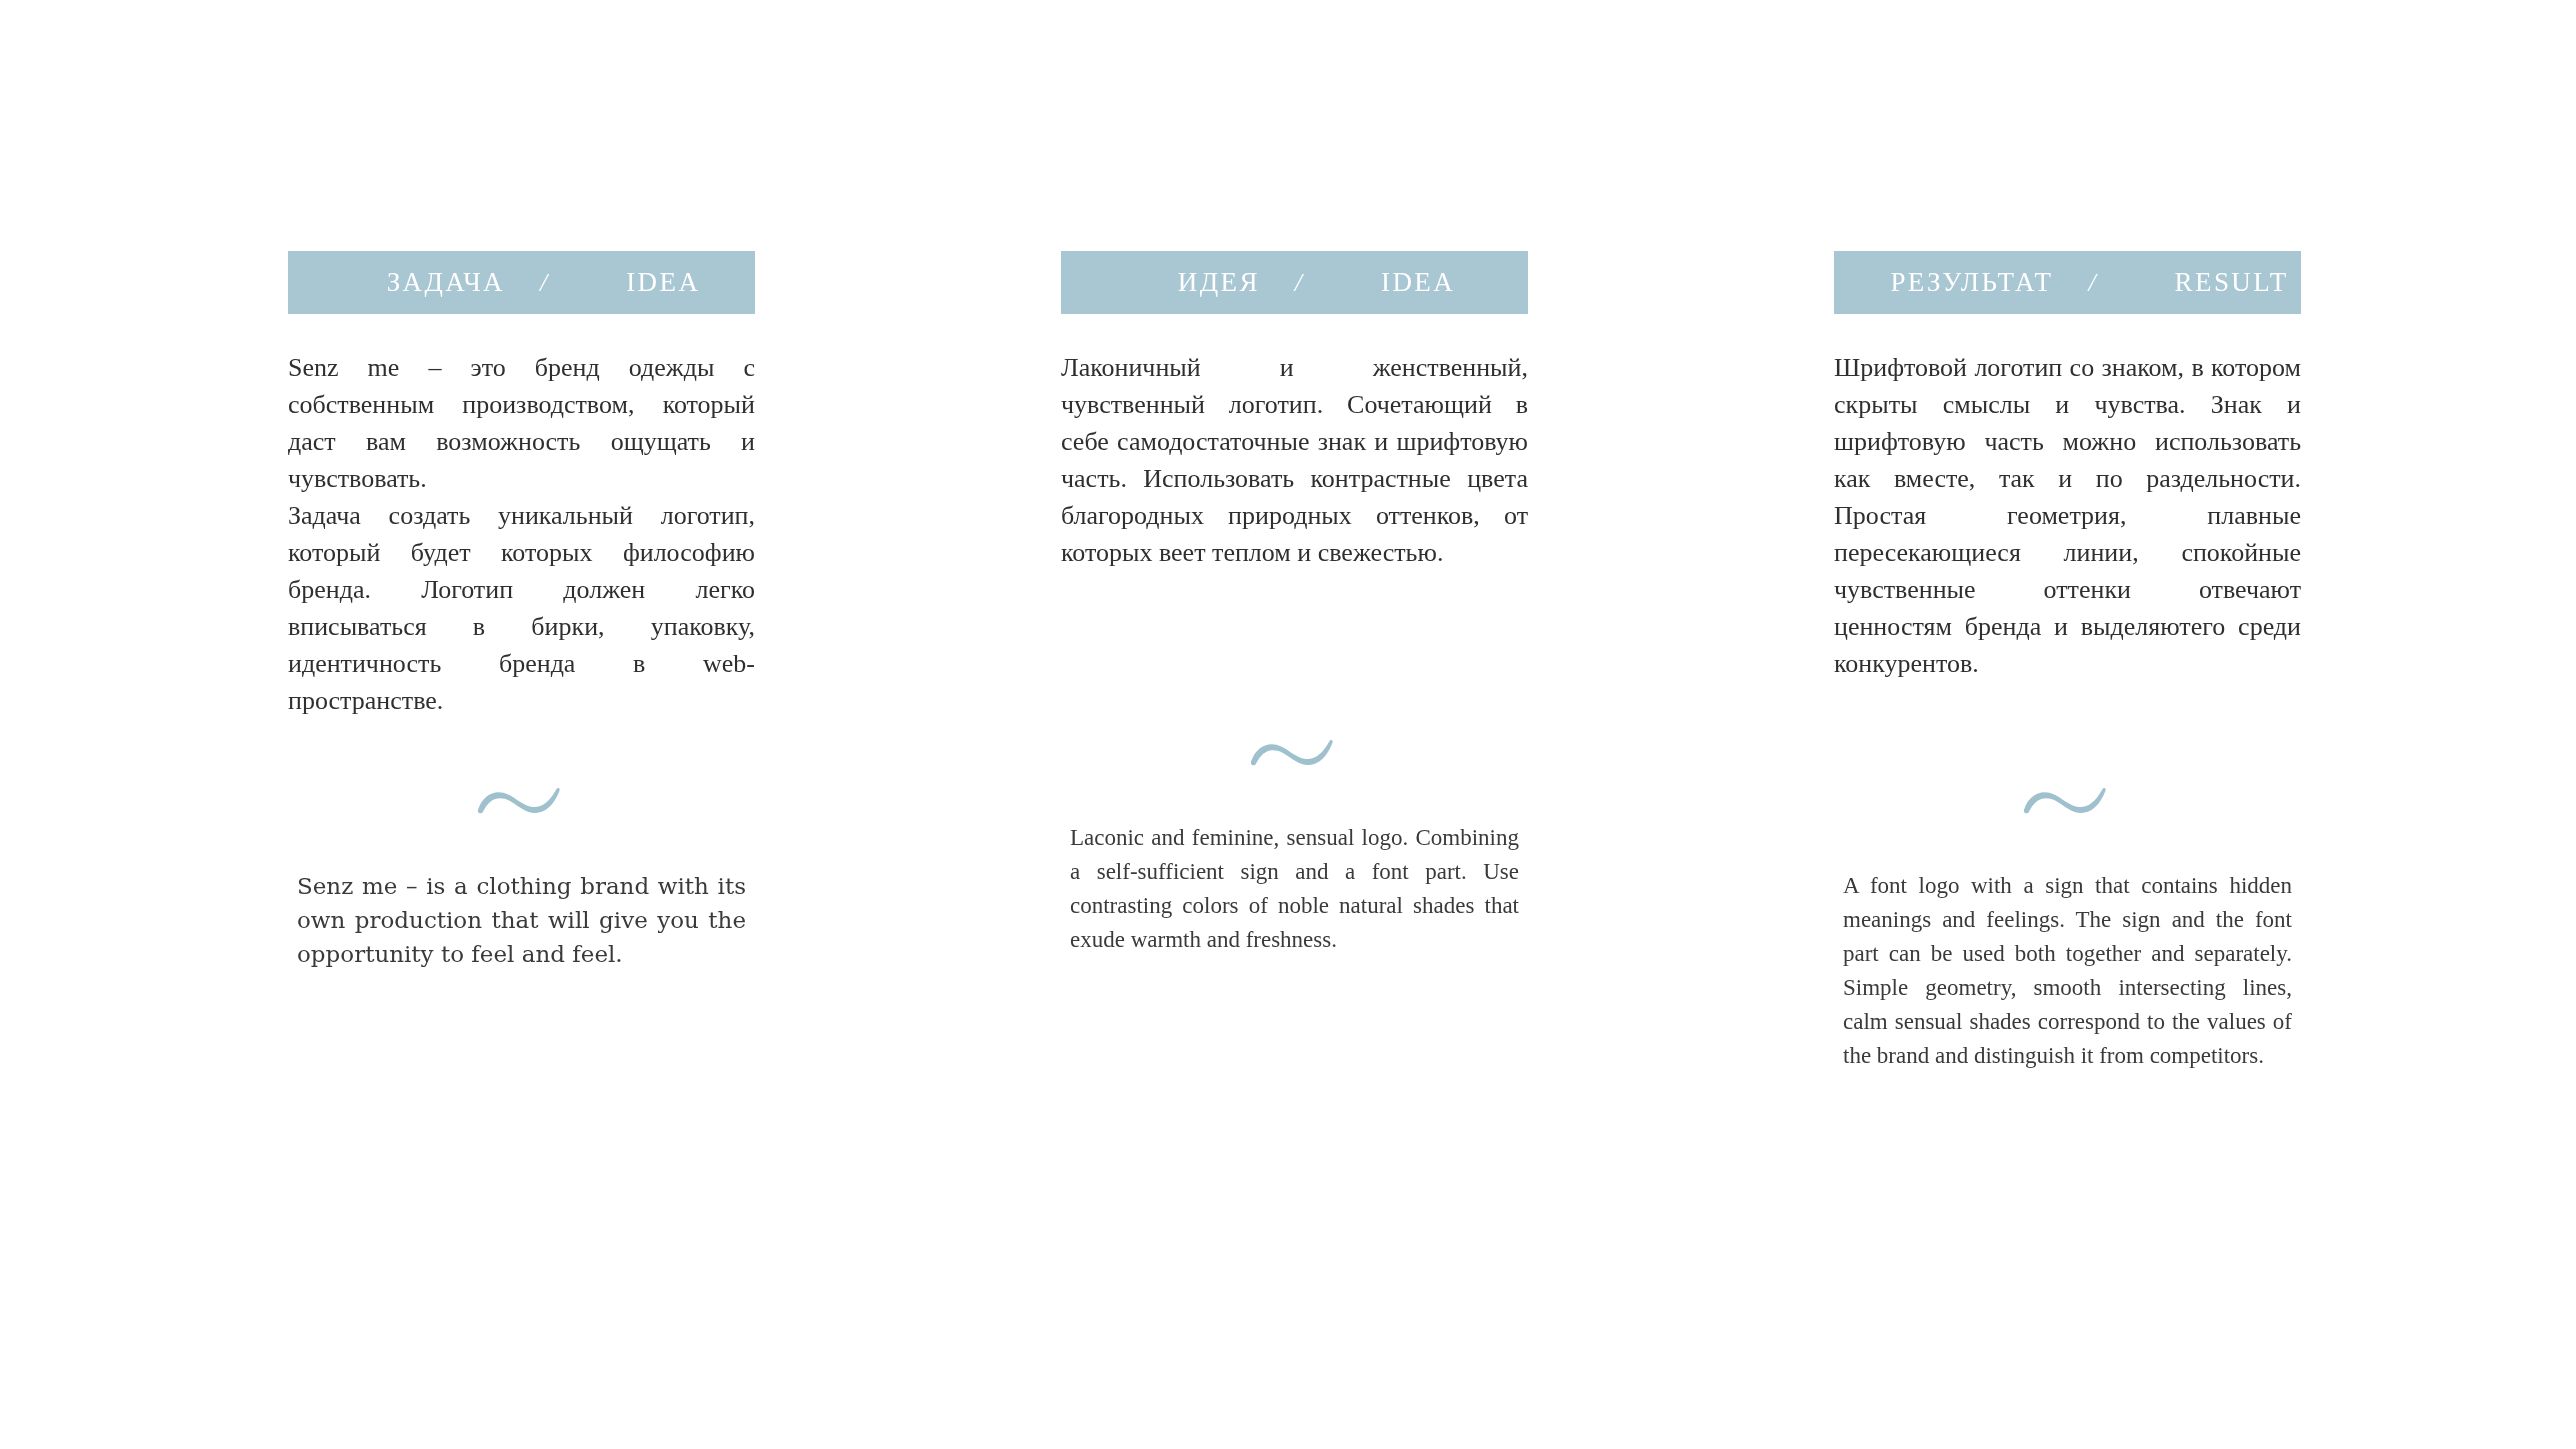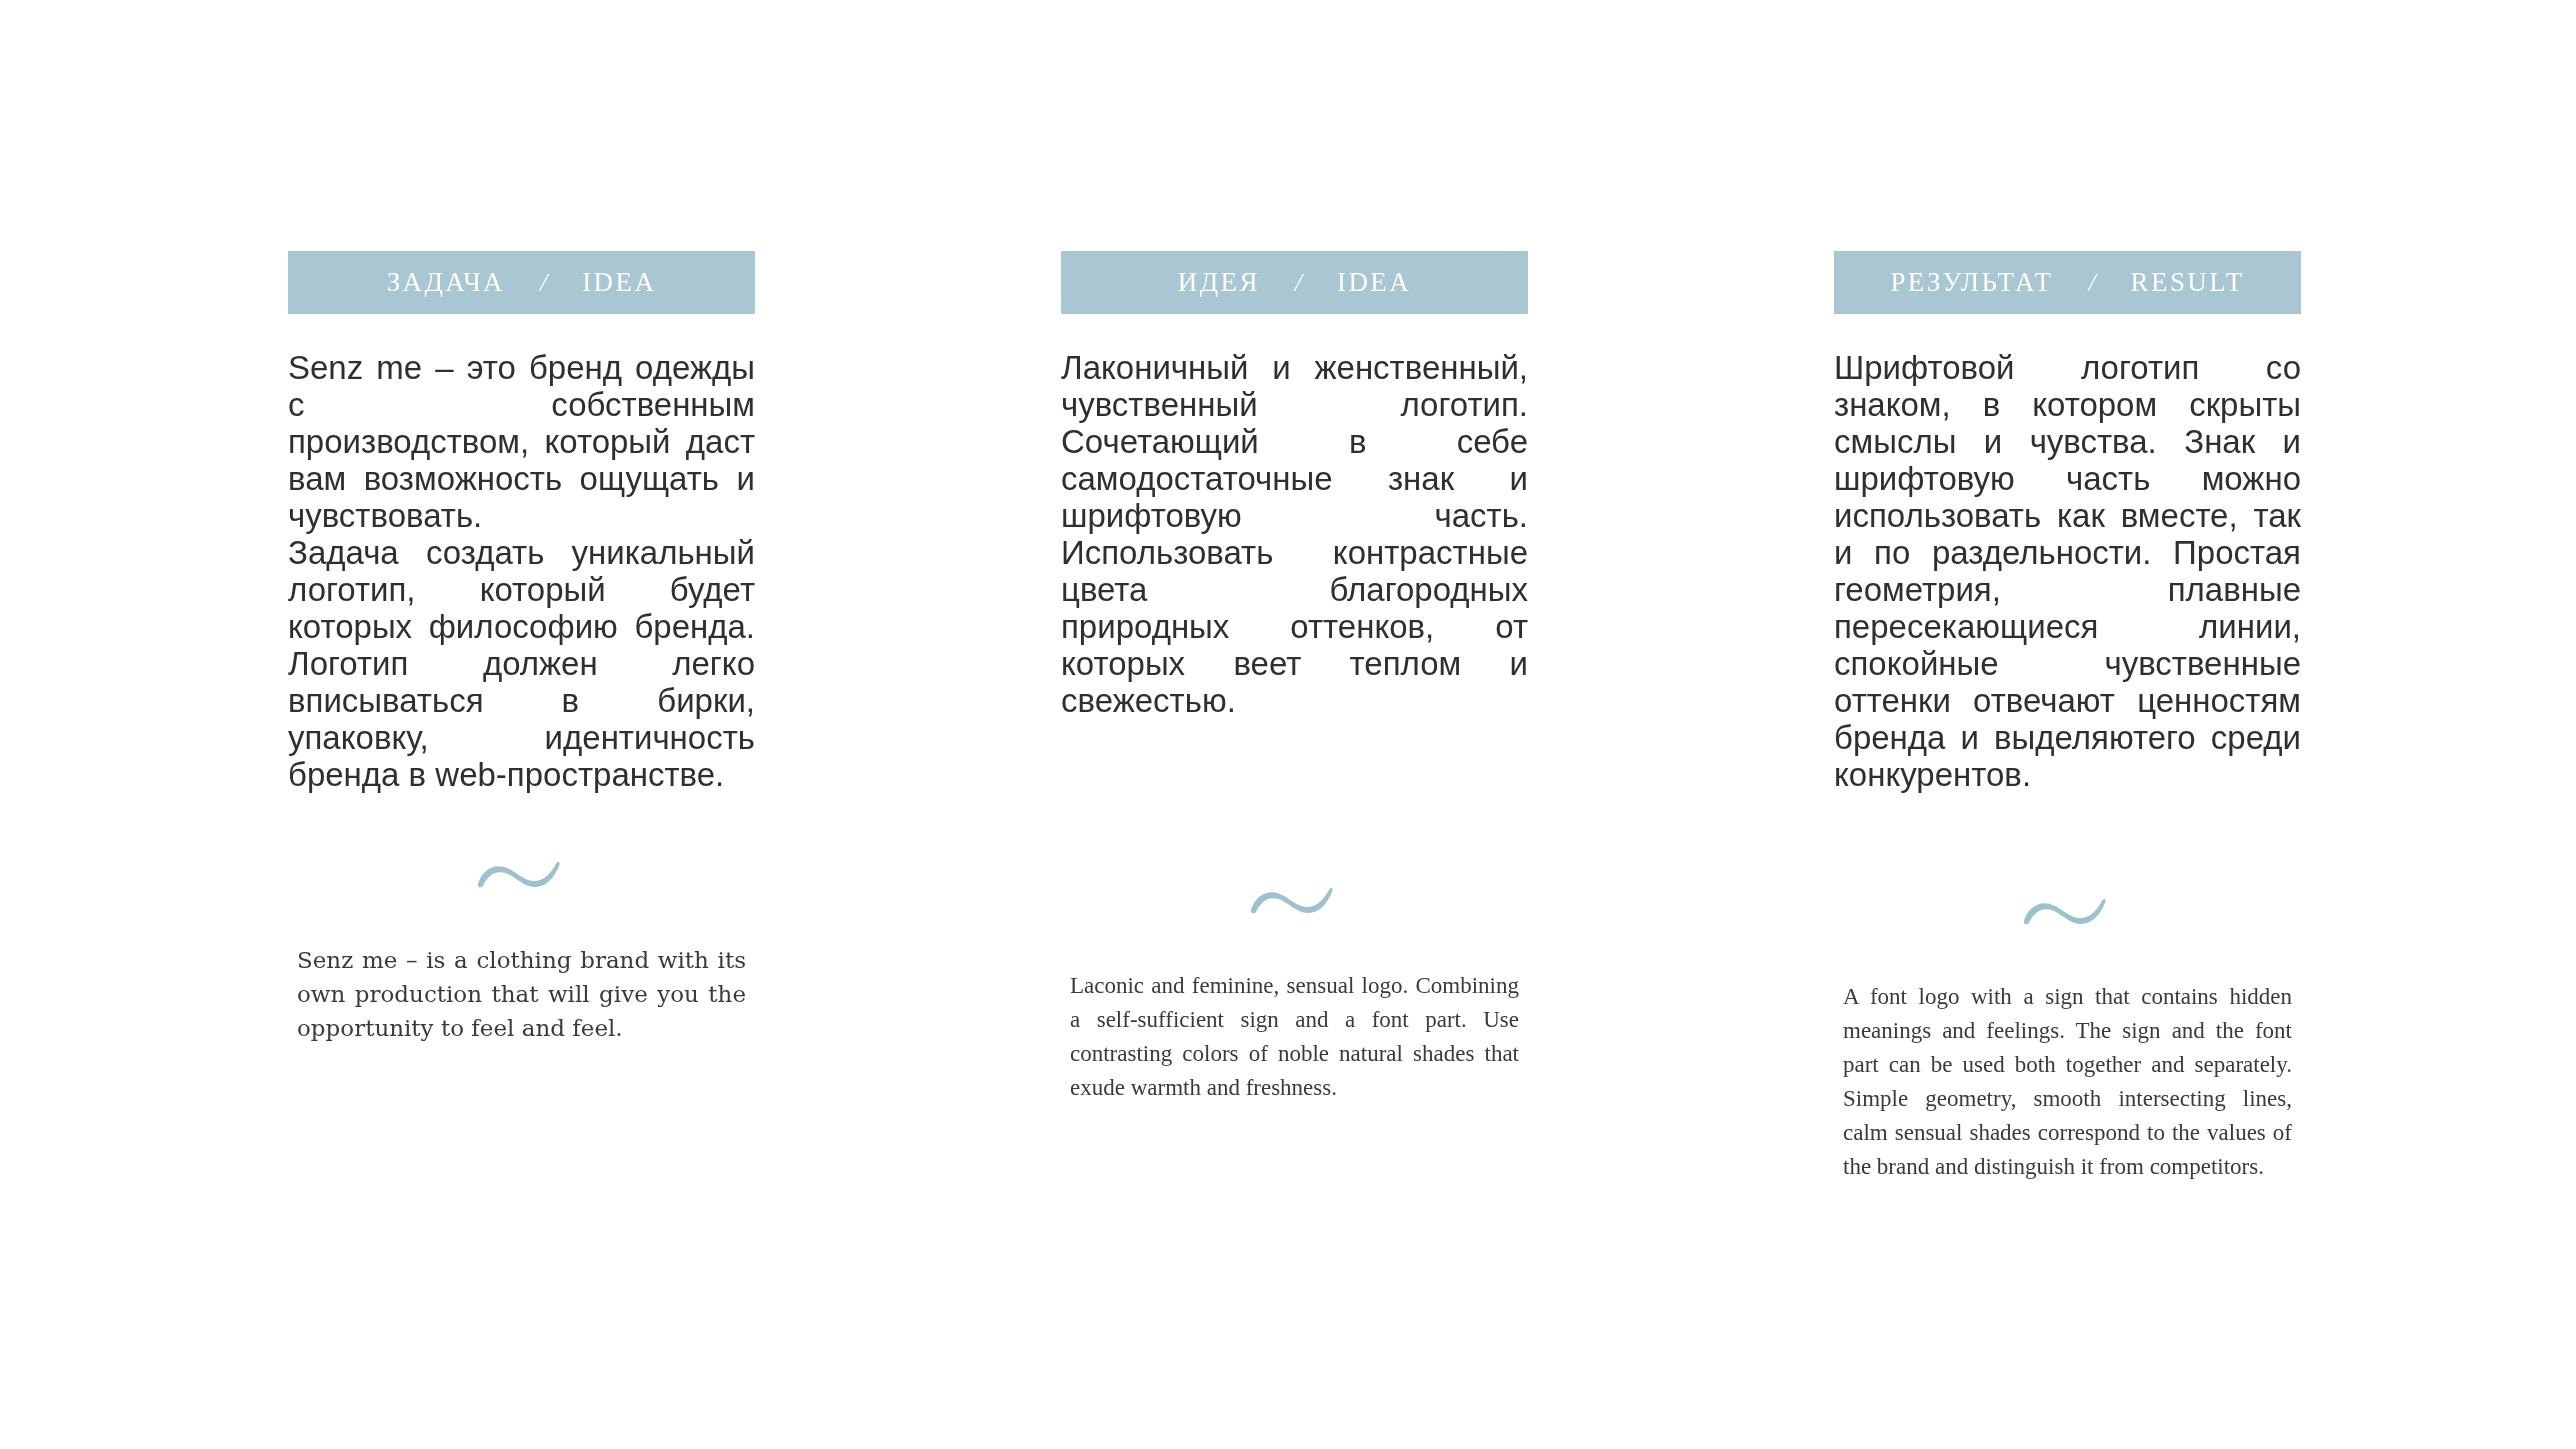--- a/index.html
+++ b/index.html
@@ -51,37 +51,38 @@
     align-items: baseline;
     justify-content: center;
     white-space: nowrap;
   }
   .section-bar .label {
     color: #ffffff;
     font-family: "Liberation Serif", "DejaVu Serif", serif;
     font-size: 27px;
     letter-spacing: 2.4px;
     line-height: 1;
+    margin-left: 44px;
   }
   .section-bar .sep {
     color: #ffffff;
     font-family: "Liberation Serif", "DejaVu Serif", serif;
     font-size: 26px;
     font-style: italic;
     padding: 0 35px;
     line-height: 1;
   }
 
   
   .ru-block {
     margin-top: 35px;
     width: 467px;
     color: #2f2f2f;
-    font-family: Liberation Sans, sans-serif;
-    font-size: 33px;
+    font-family: Liberation Serif, serif;
+    font-size: 26px;
     line-height: 37px;
     text-align: justify;
     text-justify: inter-word;
     hyphens: none;
   }
   .ru-block p {
     margin: 0;
     text-align: justify;
   }
   .ru-block p.last-line-flush {

